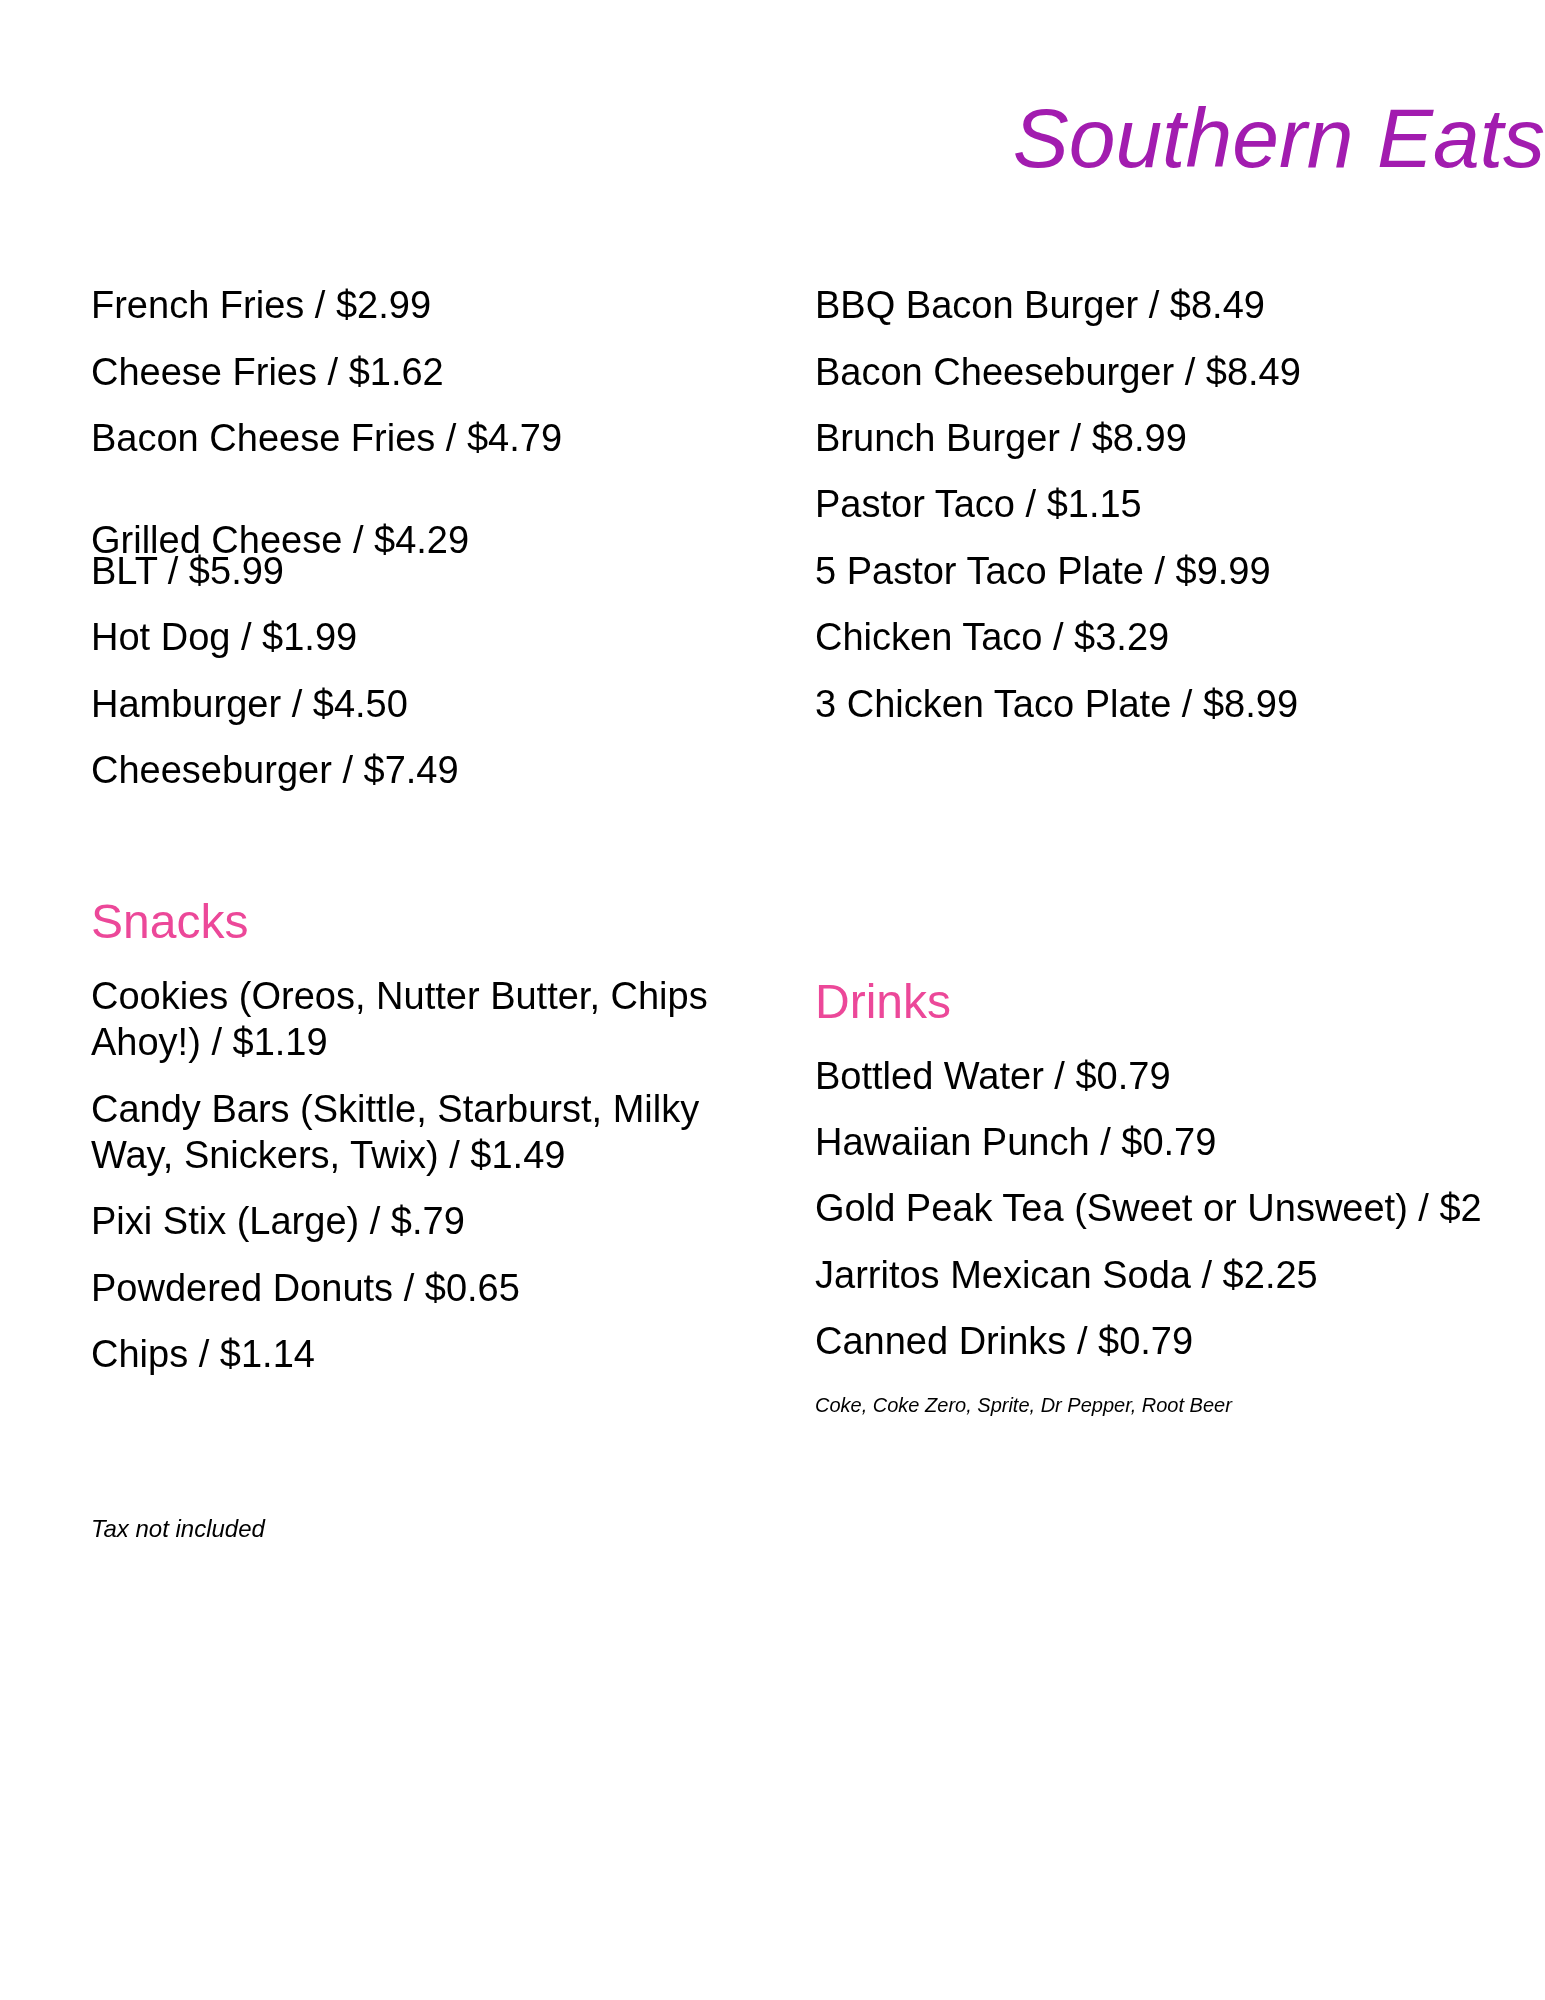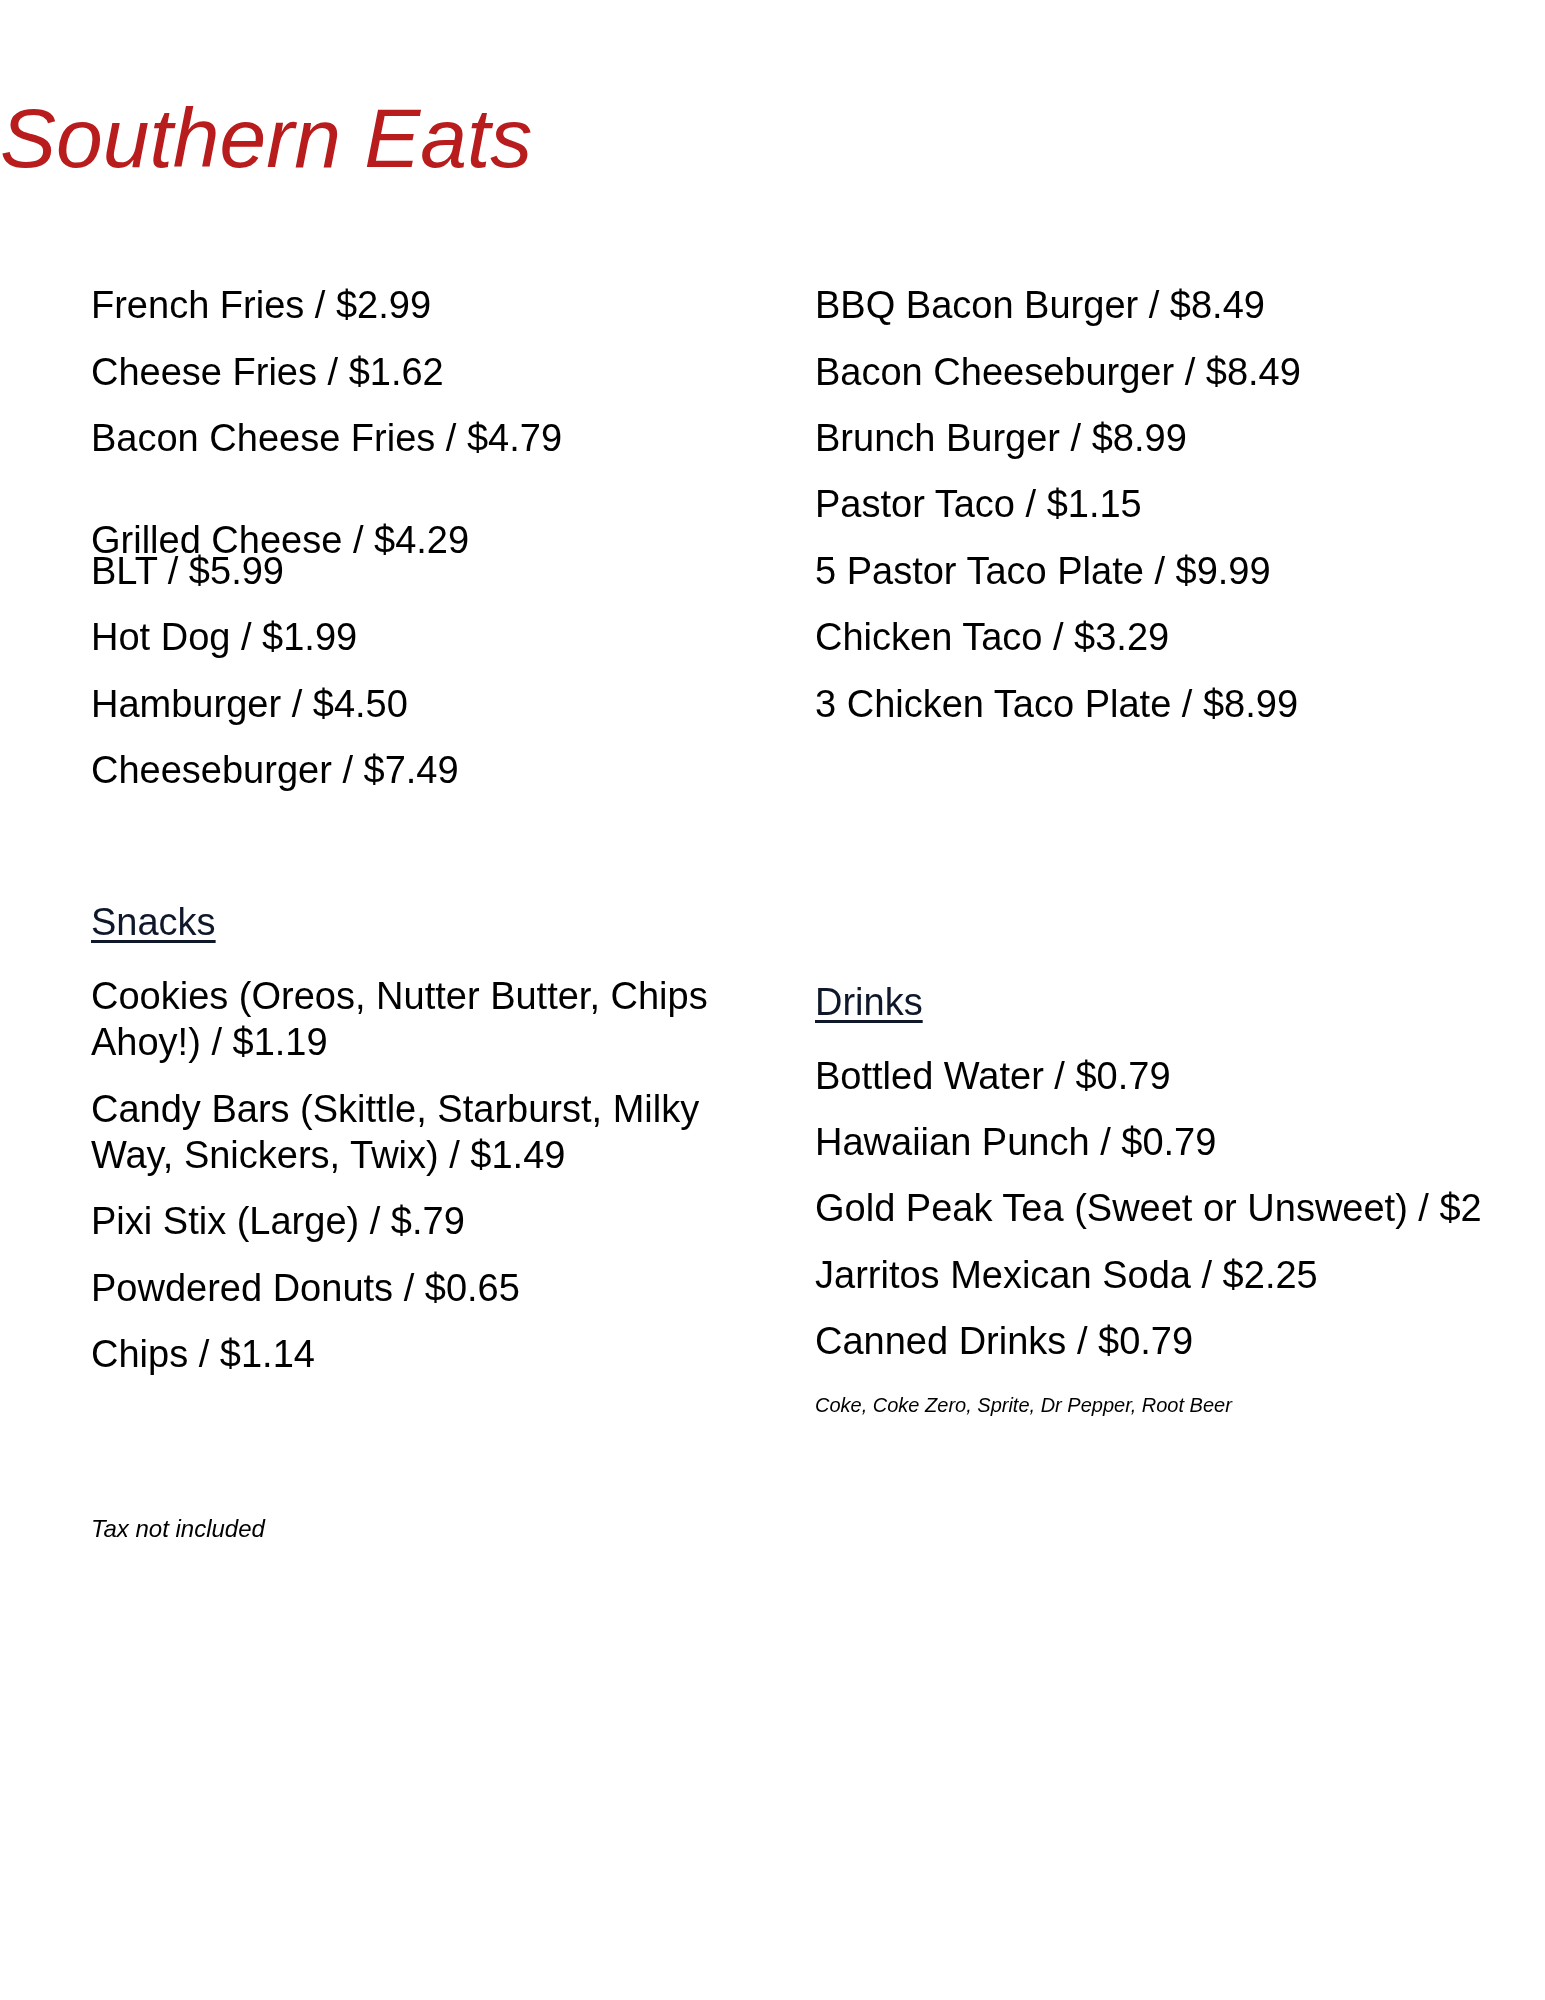--- a/index.html
+++ b/index.html
@@ -1,24 +1,24 @@
 <!DOCTYPE html>
 <html><head>
   <meta charset="utf-8">
   <style>
     html, body { margin: 0; padding: 0; background: #ffffff; }
     body { width: 1545px; height: 2000px; position: relative; overflow: hidden;
            font-family: "Liberation Sans", "DejaVu Sans", sans-serif; color: #000; }
-    .title { position: absolute; left: 0; width: 1545px; top: 88px; text-align: left;
-             font-style: italic; font-size: 84px; line-height: 100px; color: #b91c1c;
+    .title { position: absolute; left: 0; width: 1545px; top: 88px; text-align: right;
+             font-style: italic; font-size: 84px; line-height: 100px; color: #a21caf;
              letter-spacing: 0px; }
     .item { position: absolute; font-size: 38px; line-height: 40px; white-space: nowrap; }
     .item.wrap { white-space: normal; width: 640px; line-height: 46px; }
-    .heading { position: absolute; font-size: 38px; line-height: 46px; color: #0f172a;
-               text-decoration: underline; text-decoration-thickness: 3px;
+    .heading { position: absolute; font-size: 48px; line-height: 46px; color: #ec4899;
+               text-decoration-thickness: 3px;
                text-underline-offset: 5px; }
     .note { position: absolute; font-style: italic; font-size: 20px; line-height: 32px; white-space: nowrap; }
     .tax { position: absolute; font-style: italic; font-size: 24px; line-height: 30px; white-space: nowrap; }
   </style>
 </head>
 <body>
 
 <h1 class="title" style="margin:0;font-weight:normal;">Southern Eats</h1>
 
 <div>

